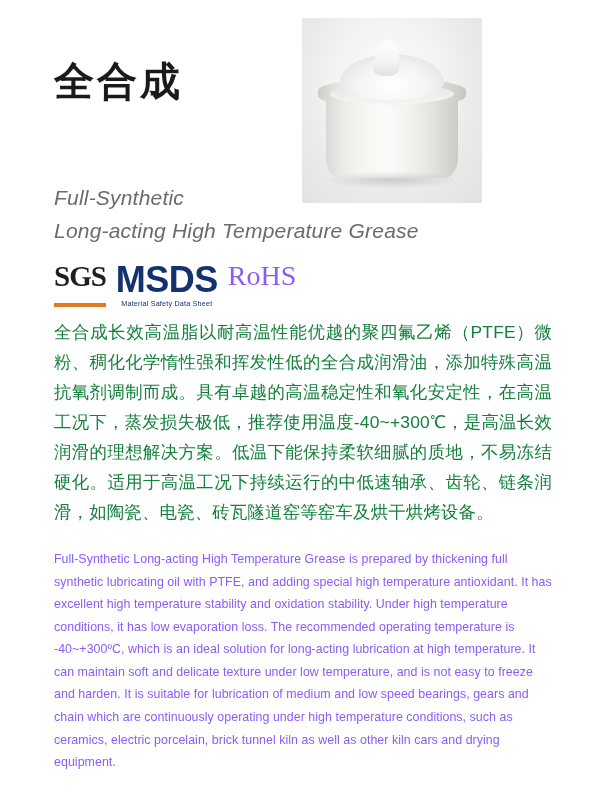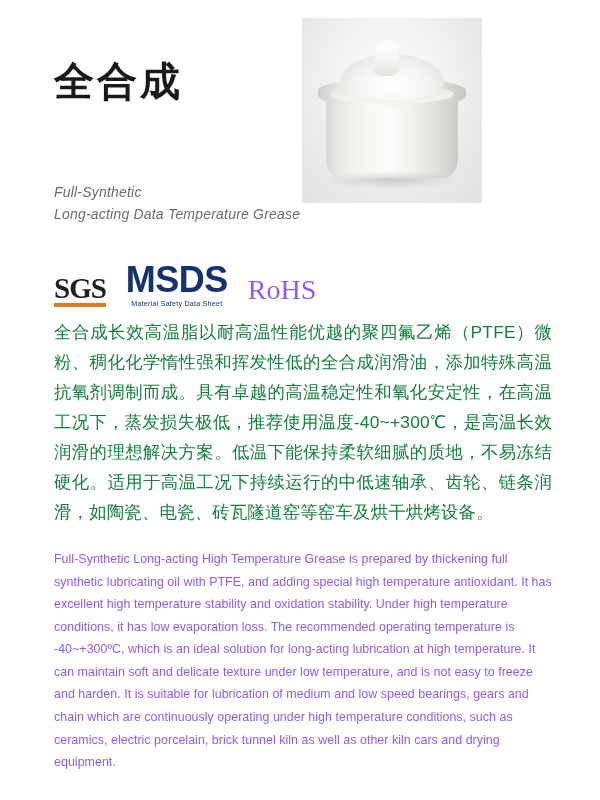--- a/index.html
+++ b/index.html
@@ -126,34 +126,33 @@
     letter-spacing: 3px;
     line-height: 1.18;
     margin: 6px 0 0 0;
   }
   .title-en {
     position: absolute;
     left: 54px;
     top: 182px;
     font-family: "Liberation Sans", sans-serif;
     font-style: italic;
-    font-size: 14px;
+    font-size: 21px;
     color: #6b6b6b;
     line-height: 1.55;
     letter-spacing: 0.2px;
   }
 
   
   .certs {
     position: absolute;
     left: 54px;
     top: 262px;
     display: flex;
-    align-items: flex-end;
-    gap: 20px;
+    gap: 10px;
   }
   .cert {
     display: block;
   }
   .sgs {
     position: relative;
     font-family: "Liberation Serif", serif;
     font-weight: bold;
     font-size: 29px;
     color: #1f1f1f;
@@ -240,21 +239,21 @@
       <div class="tub-shadow"></div>
     </div>
   </div>
 
   <div class="title-block">
     <div class="title-cn-1">全合成</div>
   </div>
 
   <div class="title-en">
     <div>Full-Synthetic</div>
-    <div>Long-acting Data Temperature Grease</div>
+    <div>Long-acting High Temperature Grease</div>
   </div>
 
   <div class="certs">
     <div class="cert sgs">
       <span>SGS</span>
       <span class="sgs-underline"></span>
     </div>
     <div class="cert msds-wrap">
       <div class="msds-main">MSDS</div>
       <div class="msds-sub">Material Safety Data Sheet</div>

